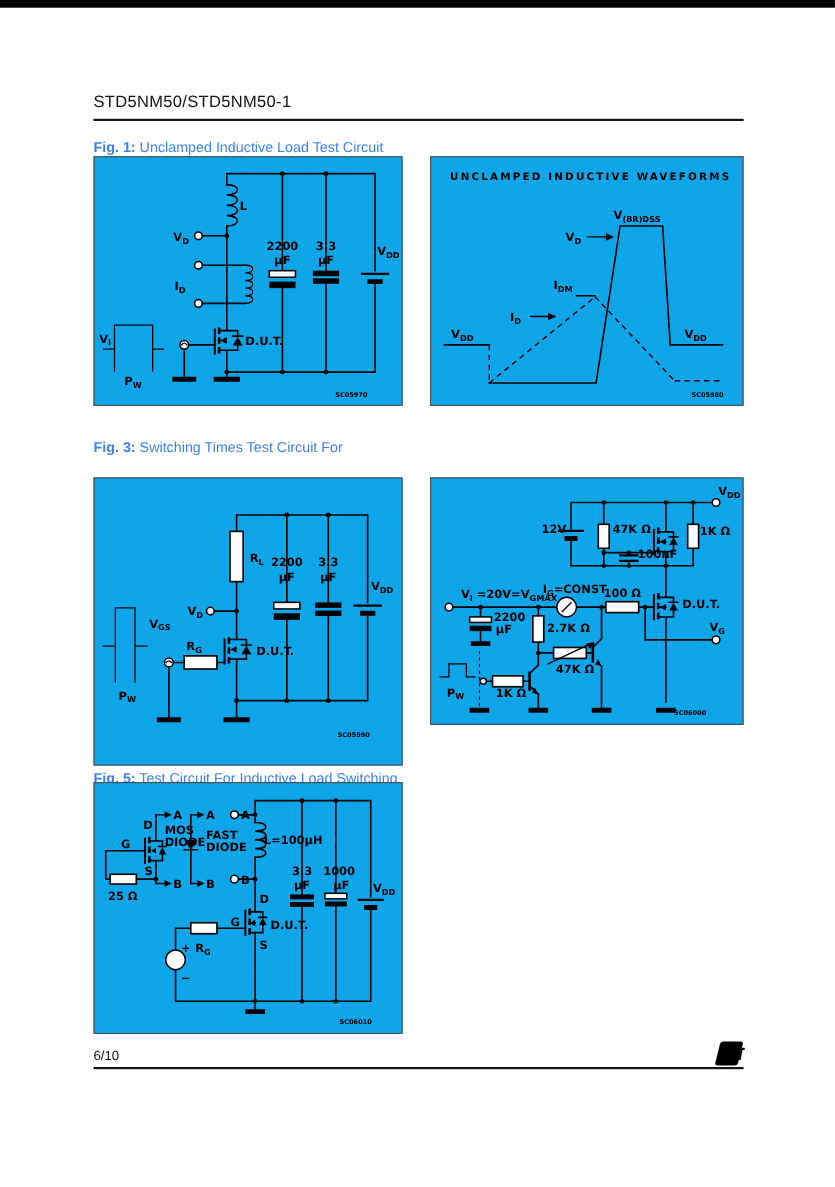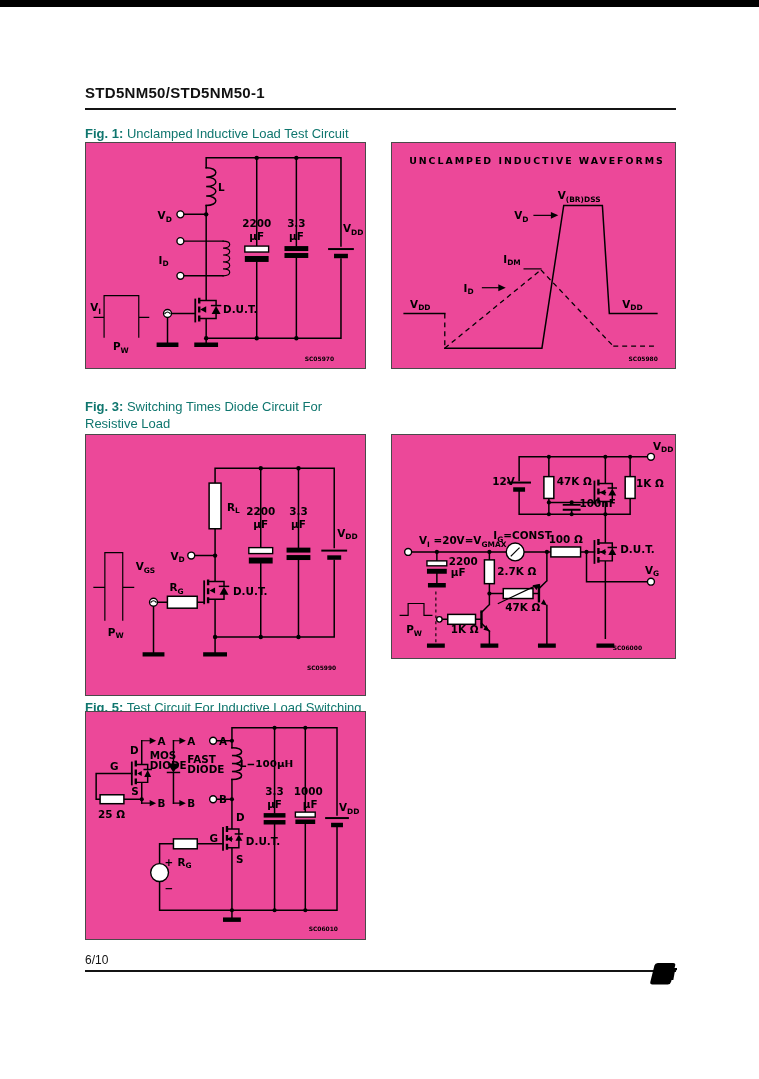--- a/index.html
+++ b/index.html
@@ -1,27 +1,27 @@
 <!DOCTYPE html>
 <html><head>
 <meta charset="utf-8">
 <style>
   html,body{margin:0;padding:0;background:#fff;}
   .page{position:relative;width:759px;height:1079px;background:#fff;overflow:hidden;
         font-family:"Liberation Sans",sans-serif;color:#111;}
   .top-edge{position:absolute;left:0;top:0;width:759px;height:7px;background:#000;}
-  .doc-title{position:absolute;left:85px;top:84px;font-size:15px;font-weight:bold;letter-spacing:.3px;}
+  .doc-title{position:absolute;left:85px;top:84px;font-size:15px;font-weight:normal;letter-spacing:.3px;}
   .title-rule{position:absolute;left:85px;top:108px;width:591px;height:2px;background:#141414;}
-  .cap{position:absolute;font-size:13px;line-height:17px;color:#0f766e;}
+  .cap{position:absolute;font-size:13px;line-height:17px;color:#3b82f6;}
   .cap b{font-weight:bold;}
-  .figbox{position:absolute;box-sizing:border-box;border:1.5px solid #4a4a4a;background:#ec4899;}
+  .figbox{position:absolute;box-sizing:border-box;border:1.5px solid #4a4a4a;background:#0ea5e9;}
   .figbox svg{display:block;width:100%;height:100%;}
   .footer-num{position:absolute;left:85px;top:953px;font-size:12px;text-align:right;}
   .foot-rule{position:absolute;left:85px;top:970px;width:591px;height:2px;background:#141414;}
-  .logo{position:absolute;left:649px;top:946px;width:28px;height:27px;margin-top:16px;}
+  .logo{position:absolute;left:649px;top:946px;width:28px;height:27px;}
   
   svg text{font-family:"DejaVu Sans",sans-serif;font-weight:bold;fill:#000;}
   .lbl{font-size:10.5px;}
   .sb{font-size:7.5px;}
   .code{font-size:6px;}
   .wtitle{font-size:9.5px;letter-spacing:2px;}
   .w{fill:none;stroke:#000;stroke-width:1.5;stroke-linecap:square;}
   .w2{fill:none;stroke:#000;stroke-width:1.2;stroke-linecap:square;}
   .dash{fill:none;stroke:#000;stroke-width:1.3;stroke-dasharray:5 4;}
   .dash2{fill:none;stroke:#000;stroke-width:1.1;stroke-dasharray:3 3;}
@@ -45,22 +45,21 @@
 
   <div class="doc-title">STD5NM50/STD5NM50-1</div>
   <div class="title-rule"></div>
 
   <div class="cap" style="left:85px;top:125px;width:300px">
     <b>Fig. 1:</b>
     <span>Unclamped Inductive Load Test Circuit</span>
   </div>
   <div class="cap" style="left:85px;top:398px;width:300px">
     <div><b>Fig. 3:</b>
-    <span>Switching Times Diode Circuit For</span></div>
-    <div>Resistive Load</div>
+    <span>Switching Times Test Circuit For</span></div>
   </div>
   <div class="cap" style="left:85px;top:699px;width:310px">
     <div><b>Fig. 5:</b>
     <span>Test Circuit For Inductive Load Switching</span></div>
   </div>
 
   <div class="figbox" style="left:85px;top:142px;width:281px;height:227px">
     <svg viewBox="0 0 281 227">
       <g>
         <path class="w" d="M121,15 H257 M121,15 V25 M121,63 V159 M98.5,72 H121 M98.5,99 H138 M138,134 H98.5

